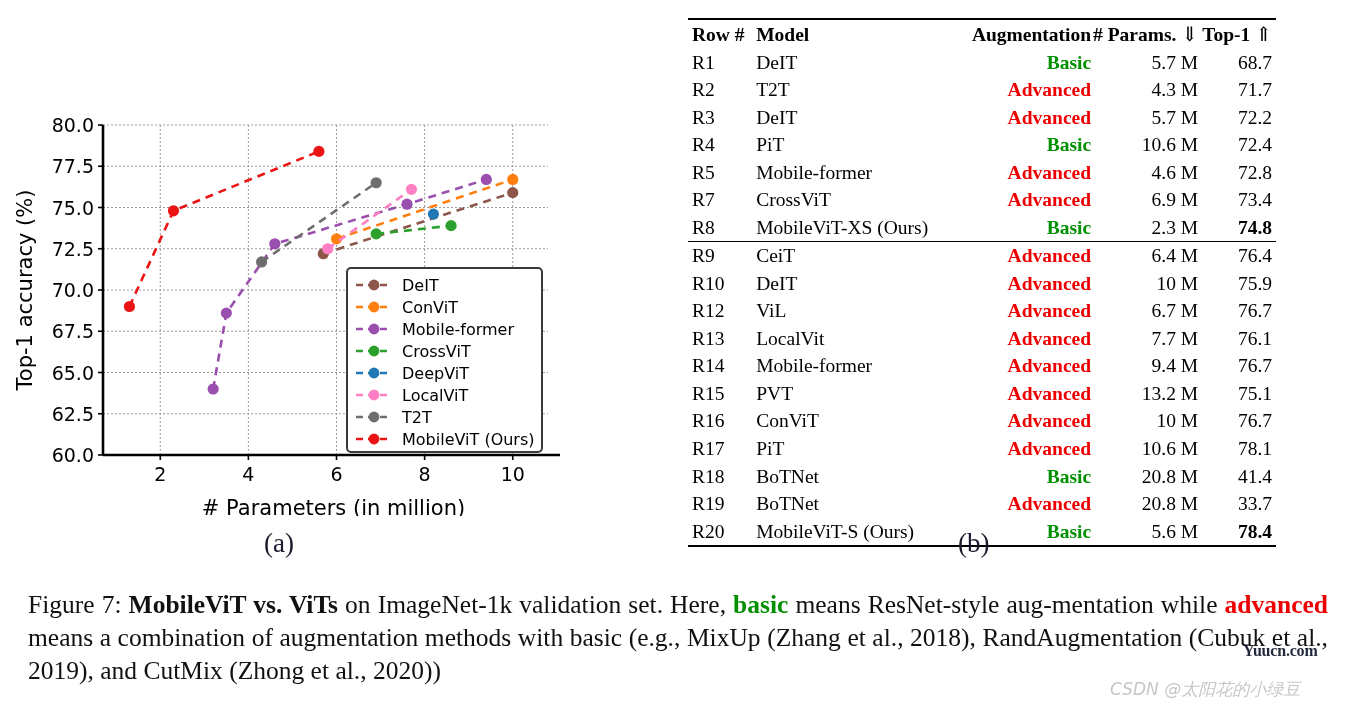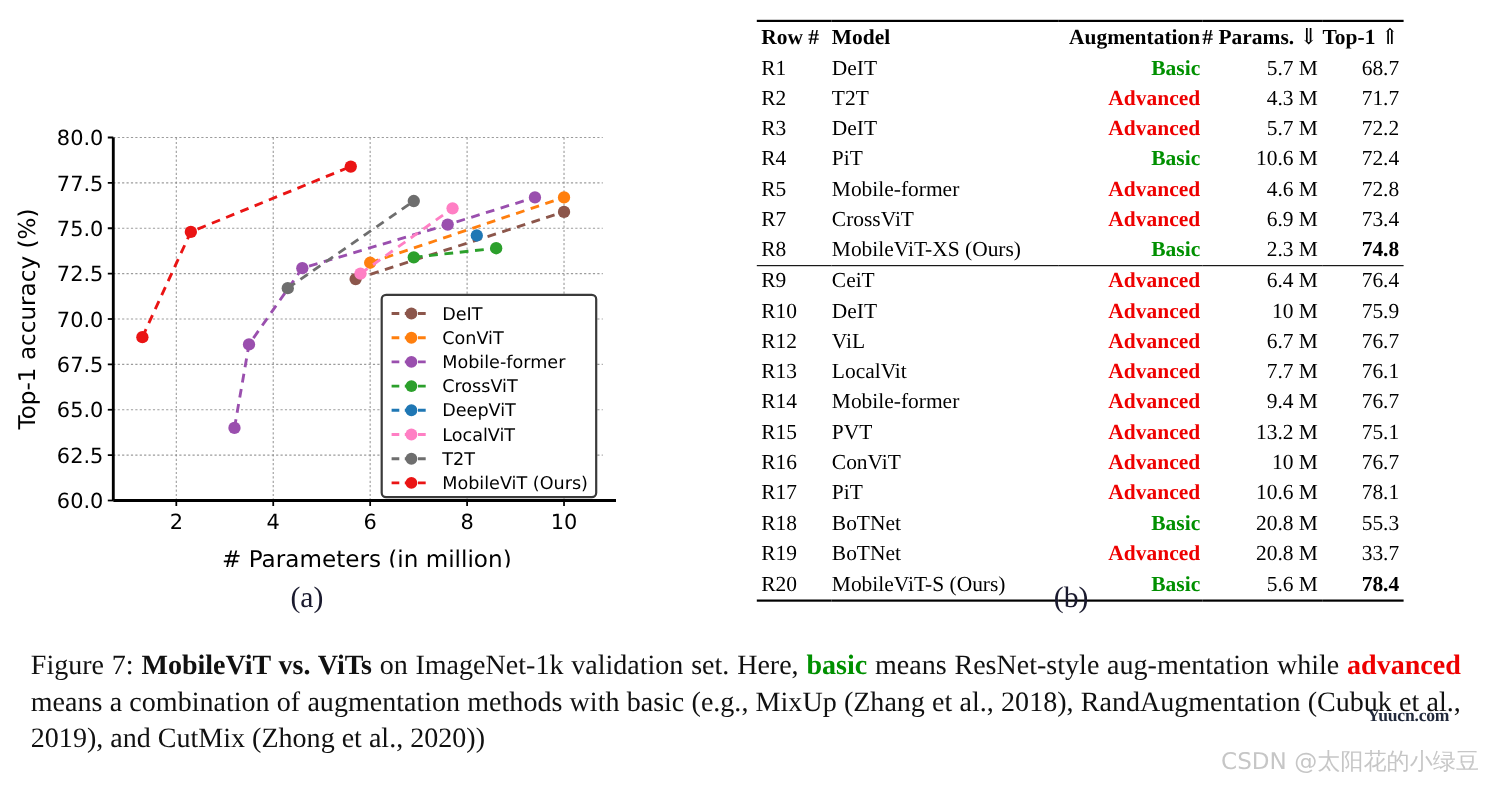--- a/index.html
+++ b/index.html
@@ -117,24 +117,25 @@
     font-weight: bold;
     color: #0f172a;
     opacity: 0.92;
     letter-spacing: -0.2px;
   }
   .watermark-gray {
     position: absolute;
     left: 1110px;
     top: 678px;
     font-family: "DejaVu Sans", sans-serif;
-    font-size: 21px;
+    font-size: 17px;
     color: #bdbdbd;
     opacity: 0.85;
     white-space: nowrap;
+    font-style: italic;
   }
 </style>
 </head>
 <body>
 
 <div id="chart-panel">
   <svg id="chart-svg" width="660" height="420" viewBox="0 0 660 420">
     <g id="chart-root">
         <line x1="103" y1="359" x2="548" y2="359" stroke="#8a8a8a" stroke-width="1" stroke-dasharray="2,2" opacity="0"></line>
         <line x1="98" y1="359" x2="103" y2="359" stroke="#000" stroke-width="1.6"></line>
@@ -390,21 +391,21 @@
           <td class="col-model">PiT</td>
           <td class="col-aug"><span class="aug-advanced">Advanced</span></td>
           <td class="col-par">10.6 M</td>
           <td class="col-top">78.1</td>
         </tr>
         <tr>
           <td class="col-row">R18</td>
           <td class="col-model">BoTNet</td>
           <td class="col-aug"><span class="aug-basic">Basic</span></td>
           <td class="col-par">20.8 M</td>
-          <td class="col-top">55.3</td>
+          <td class="col-top">41.4</td>
         </tr>
         <tr>
           <td class="col-row">R19</td>
           <td class="col-model">BoTNet</td>
           <td class="col-aug"><span class="aug-advanced">Advanced</span></td>
           <td class="col-par">20.8 M</td>
           <td class="col-top">33.7</td>
         </tr>
         <tr>
           <td class="col-row rule-bot">R20</td>

